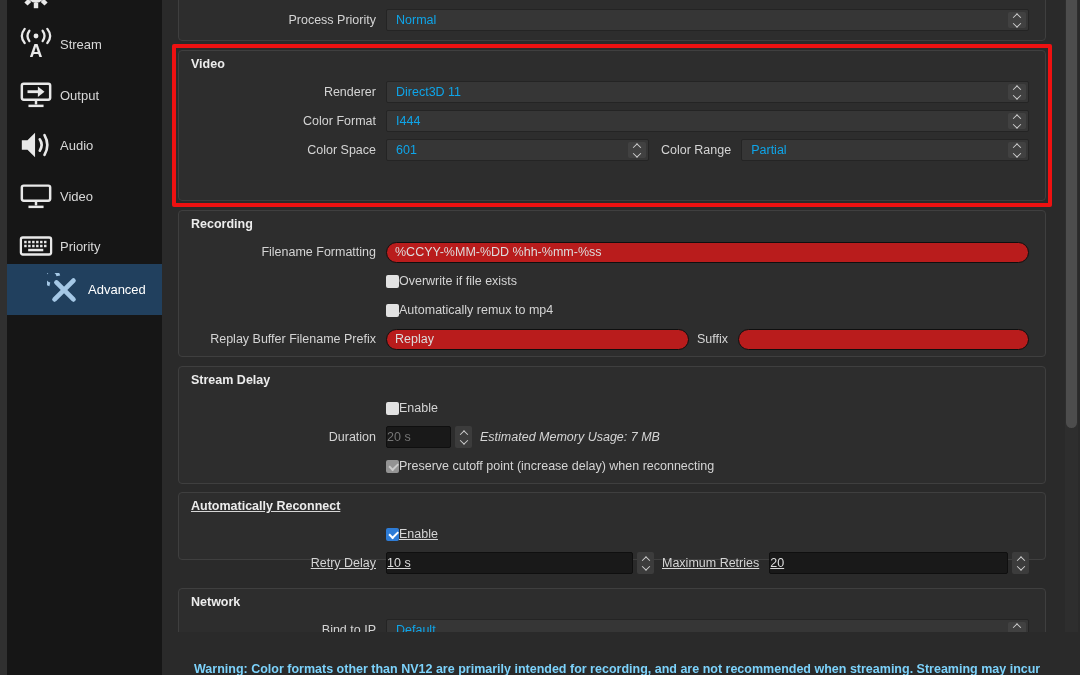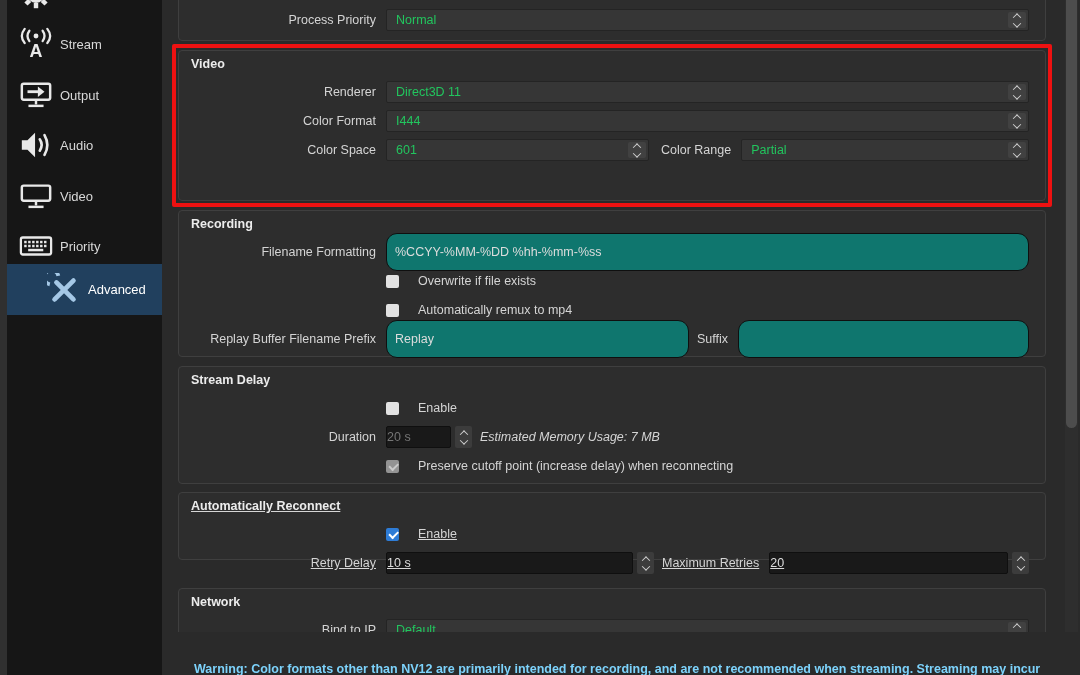--- a/index.html
+++ b/index.html
@@ -25,42 +25,42 @@
     position:absolute; left:16px; width:868px;
     background:#2d2d2d; border:1px solid #3f3f3f; border-radius:4px;
     padding:6px 16px 8px 12px;
   }
   .gbox-title { font-weight:bold; color:#ececec; height:16px; margin-bottom:8px; }
   .row { display:flex; align-items:center; height:22px; margin-bottom:7px; }
   .rlabel { width:185px; flex:0 0 185px; text-align:right; margin-right:10px; color:#d4d4d4; white-space:nowrap; }
   .rlabel2 { margin:0 10px 0 8px; color:#d4d4d4; white-space:nowrap; }
   
   .combo { position:relative; flex:1; height:22px; background:#363636; border:1px solid #242424; border-radius:2px;
-           display:flex; align-items:center; padding:0 26px 0 9px; color:#22c55e; cursor:default; }
+           display:flex; align-items:center; padding:0 26px 0 9px; color:#0ea5e9; cursor:default; }
   .combo .spin { position:absolute; right:2px; top:2px; bottom:2px; width:18px; background:#414141; border-radius:2px; }
   .spin { display:flex; flex-direction:column; align-items:center; justify-content:center; gap:3px; }
   .chev { display:block; width:6px; height:6px; border-left:1.6px solid #cfcfcf; border-top:1.6px solid #cfcfcf; }
   .chev.up { transform:rotate(45deg) translate(1px,1px); }
   .chev.down { transform:rotate(225deg) translate(1px,1px); }
   
-  .tinput { flex:1; height:38px; background:#0f766e; border:1px solid #0f0f0f; border-radius:11px;
+  .tinput { flex:1; height:21px; background:#b91c1c; border:1px solid #0f0f0f; border-radius:11px;
             color:#dcdcdc; padding:0 8px; font-family:"Liberation Sans", sans-serif; font-size:12.5px; outline:none; }
   
   .spinbox { display:flex; align-items:stretch; height:22px; }
   .spinbox .val { background:#191919; border:1px solid #0f0f0f; border-radius:2px; display:flex; align-items:center; padding:0 0; color:#dcdcdc; }
   .spinbox .stepper { width:17px; margin-left:4px; background:#3c3c3c; border-radius:2px; }
   .spinbox.disabled .val { color:#757575; }
   
   .cb { position:relative; width:13px; height:13px; border-radius:2px; background:#e2e2e2; flex:0 0 13px; }
   .cb.checked { background:#2e7cd6; }
   .cb.checked::after { content:''; position:absolute; left:2.5px; top:3px; width:7px; height:3.5px;
                        border-left:2px solid #ffffff; border-bottom:2px solid #ffffff; transform:rotate(-45deg); }
   .cb.gray { background:#939393; }
   .cb.gray.checked::after { border-color:#c9c9c9; }
-  .cb-label { margin-left:19px; color:#d4d4d4; white-space:nowrap; }
+  .cb-label { margin-left:0; color:#d4d4d4; white-space:nowrap; }
   .inline-text { margin-left:8px; color:#d4d4d4; white-space:nowrap;font-style:italic; }
   
   .hl-wrap { position:absolute; left:10px; top:44px; width:880px; height:163px; border:4px solid #ee1111; padding:2px; border-radius:2px; }
   .hl-wrap .gbox { position:relative; left:0; top:0; width:868px; height:151px; }
   
   .vscroll { position:absolute; right:2px; top:0; width:13px; height:632px; background:#2e2e2e; }
   .vscroll .handle { position:absolute; left:1px; top:-8px; width:11px; height:436px; background:#4d4d4d; border-radius:6px; }
   
   .warning { position:absolute; left:32px; top:662px; width:890px; color:#7dd3fc; font-weight:bold; font-size:12.5px; white-space:nowrap; }
   svg text { font-family:"Liberation Sans", sans-serif; }

